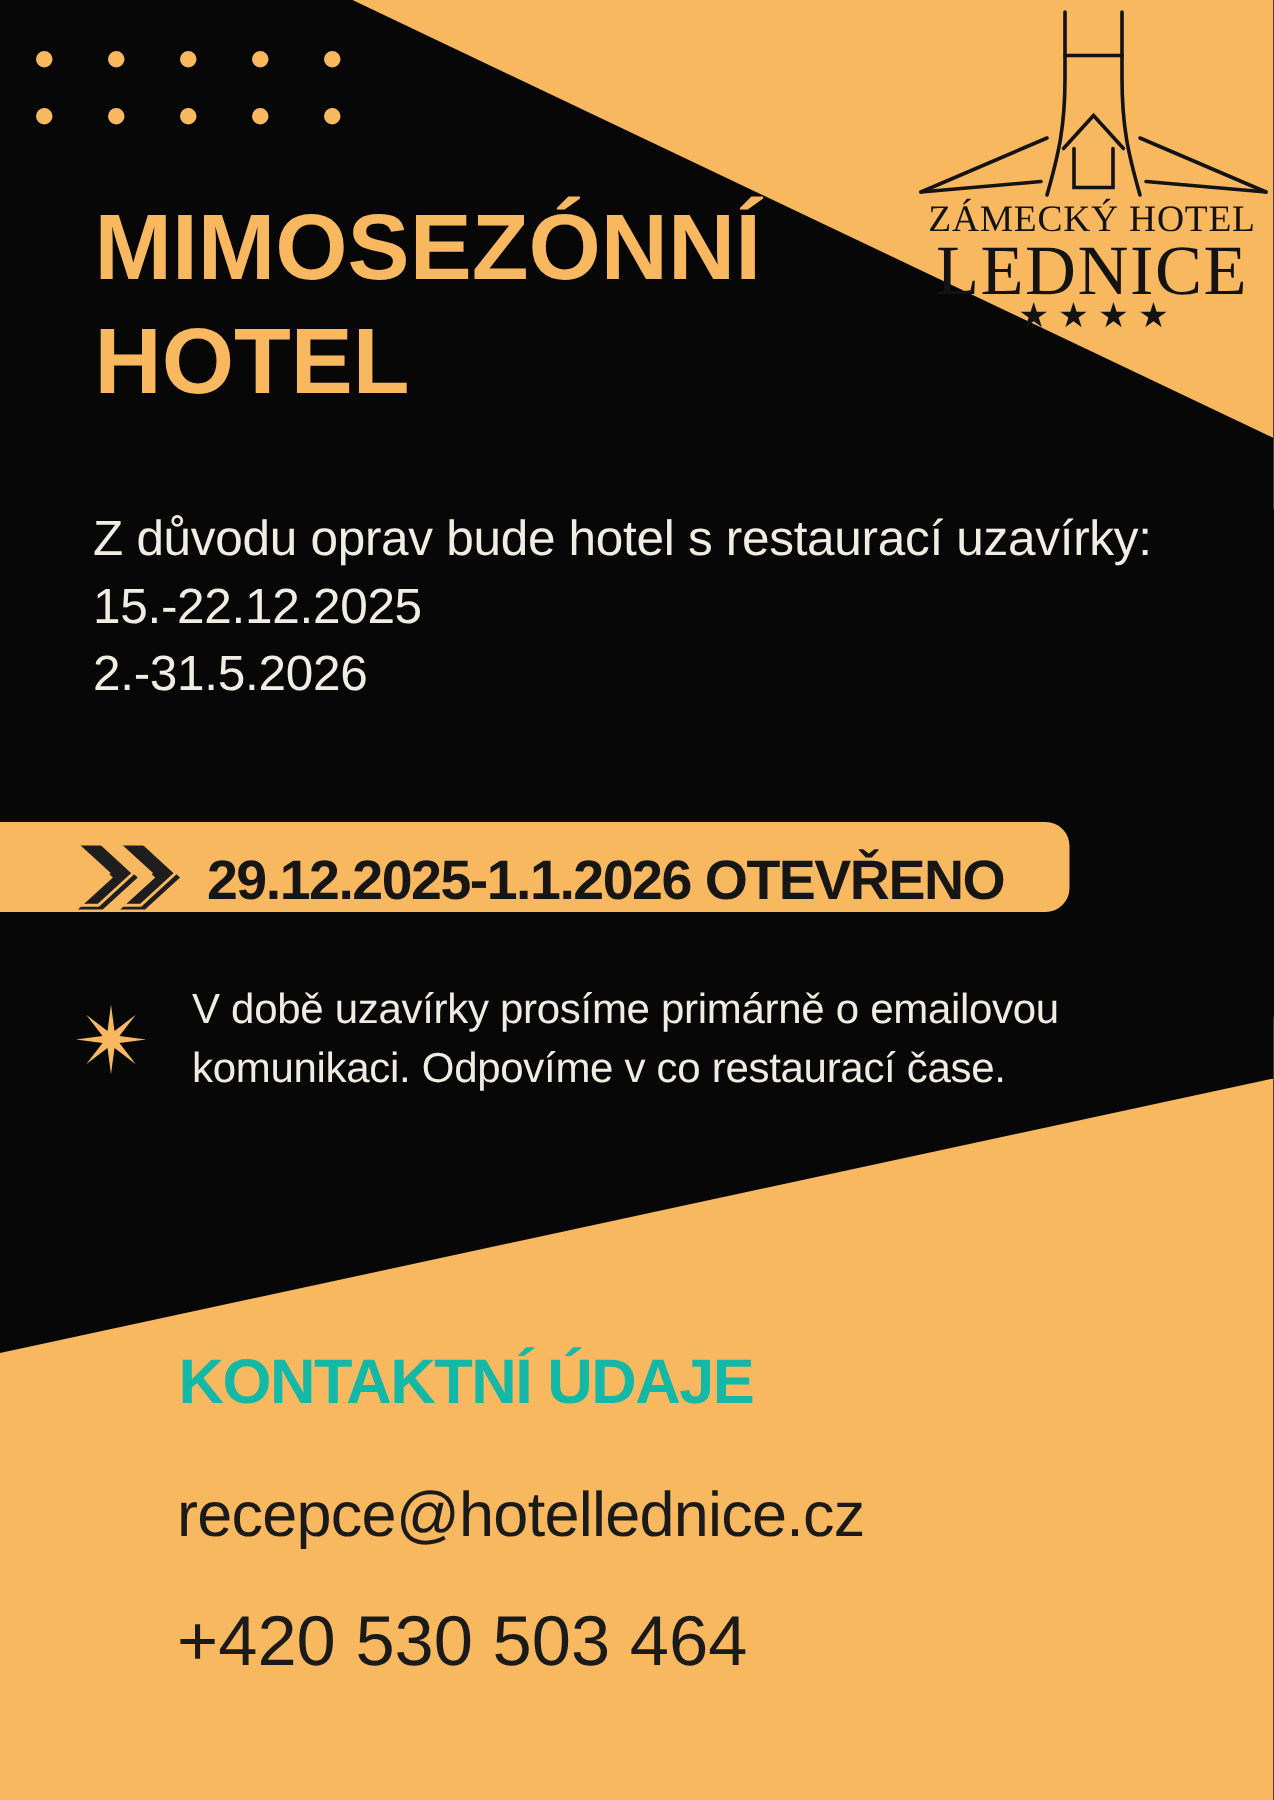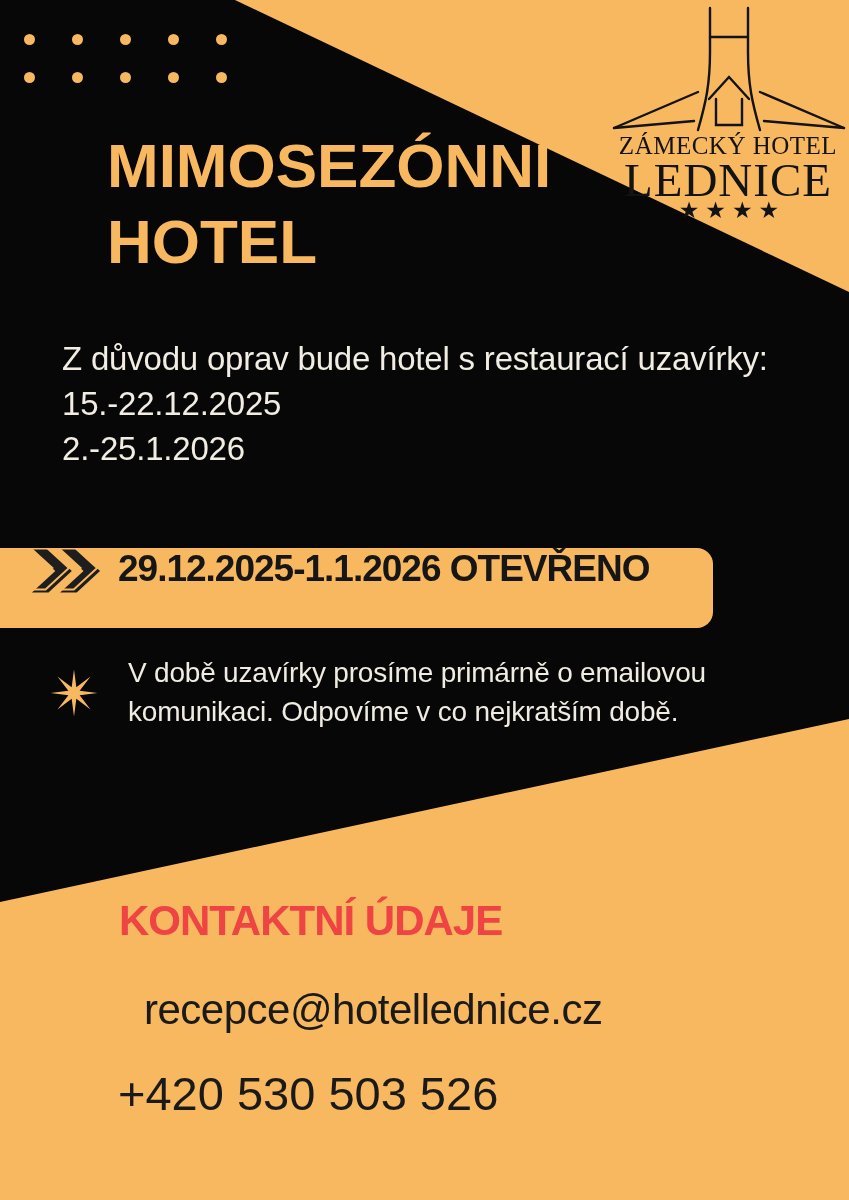--- a/index.html
+++ b/index.html
@@ -17,39 +17,39 @@
         grid-template-columns:repeat(5,48px);grid-auto-rows:38px;}
   .dots i{width:11px;height:11px;border-radius:50%;background:#F8B860;display:block;}
   
   .logo{position:absolute;left:606px;top:4px;width:240px;height:218px;}
   .logo text{fill:#131313;font-family:"Liberation Serif",serif;text-anchor:middle;}
   .logo .t1{font-size:25px;letter-spacing:.5px;}
   .logo .t2{font-size:47px;letter-spacing:1px;}
   .logo .stars{font-family:"DejaVu Sans",sans-serif;font-size:23px;letter-spacing:6px;}
   
   .title{position:absolute;left:63px;top:128px;color:#F8B860;
-         font-size:62px;font-weight:bold;line-height:76px;letter-spacing:0;margin-left:44px;}
+         font-size:62px;font-weight:bold;line-height:76px;letter-spacing:0;}
   
   .body{position:absolute;left:62px;top:336px;color:#F2EDE3;
         font-size:33px;line-height:45px;letter-spacing:-.2px;}
   
-  .banner{position:absolute;left:0;top:548px;width:713px;height:80px;
+  .banner{position:absolute;left:0;top:548px;width:713px;height:60px;
           background:#F8B860;border-radius:0 16px 16px 0;
-          display:flex;align-items:flex-start;padding-left:30px;box-sizing:border-box;}
+          display:flex;align-items:flex-end;padding-left:50px;box-sizing:border-box;}
   .banner-text{margin-left:16px;font-size:37px;font-weight:bold;color:#161616;
                letter-spacing:-1px;white-space:nowrap;}
   
   .note{position:absolute;left:48px;top:653px;display:flex;gap:20px;}
   .note-spark{width:52px;height:56px;flex:0 0 52px;margin-top:12px;}
   .note-text{margin-left:8px;color:#F1ECE2;font-size:28px;line-height:39px;letter-spacing:-.2px;}
   
-  .contact-heading{position:absolute;left:119px;top:897px;color:#ef4444;
+  .contact-heading{position:absolute;left:119px;top:897px;color:#14b8a6;
                    font-size:42px;font-weight:bold;letter-spacing:-1px;}
   .contact-email{position:absolute;left:118px;top:986px;color:#1A1A1A;
-                 font-size:42px;letter-spacing:-.5px;margin-left:26px;}
+                 font-size:42px;letter-spacing:-.5px;}
   .contact-phone{position:absolute;left:118px;top:1066px;color:#1A1A1A;
                  font-size:47px;letter-spacing:0;}
 </style>
 </head>
 <body>
 
 <div class="poster">
 
   <div class="wedge top"></div>
   <div class="wedge bottom"></div>
@@ -87,21 +87,21 @@
   </div>
 
   <div class="title">
     <div>MIMOSEZÓNNÍ</div>
     <div>HOTEL</div>
   </div>
 
   <div class="body">
     <div>Z důvodu oprav bude hotel s restaurací uzavírky:</div>
     <div>15.-22.12.2025</div>
-    <div>2.-25.1.2026</div>
+    <div>2.-31.5.2026</div>
   </div>
 
   <div class="banner">
     <svg width="72" height="46" viewBox="0 0 74 46">
       <g>
         <path d="M2,1 L19,1 L43,23 L19,45 L2,45 L26,23 Z" fill="#1E1E1E"></path>
         <path d="M2,1 L19,1 L43,23 L19,45 L2,45 L26,23 Z" fill="none" stroke="#F8B860" stroke-width="2" transform="translate(-3,-3)"></path>
         <g transform="translate(29,0)">
           <path d="M2,1 L19,1 L43,23 L19,45 L2,45 L26,23 Z" fill="#1E1E1E"></path>
           <path d="M2,1 L19,1 L43,23 L19,45 L2,45 L26,23 Z" fill="none" stroke="#F8B860" stroke-width="2" transform="translate(-3,-3)"></path>
@@ -110,21 +110,21 @@
     </svg>
     <span class="banner-text">29.12.2025-1.1.2026 OTEVŘENO</span>
   </div>
 
   <div class="note">
     <svg class="note-spark" viewBox="0 0 60 60">
       <polygon fill="#F8B860" points="30,3 32.7,23.5 49.1,10.9 36.5,27.3 57,30 36.5,32.7 49.1,49.1 32.7,36.5 30,57 27.3,36.5 10.9,49.1 23.5,32.7 3,30 23.5,27.3 10.9,10.9 27.3,23.5"></polygon>
     </svg>
     <div class="note-text">
       <div>V době uzavírky prosíme primárně o emailovou</div>
-      <div>komunikaci. Odpovíme v co nejkratším době.</div>
+      <div>komunikaci. Odpovíme v co restaurací čase.</div>
     </div>
   </div>
 
   <div class="contact-heading">KONTAKTNÍ ÚDAJE</div>
   <div class="contact-email">recepce@hotellednice.cz</div>
-  <div class="contact-phone">+420 530 503 526</div>
+  <div class="contact-phone">+420 530 503 464</div>
 
 </div>
 
 </body></html>

